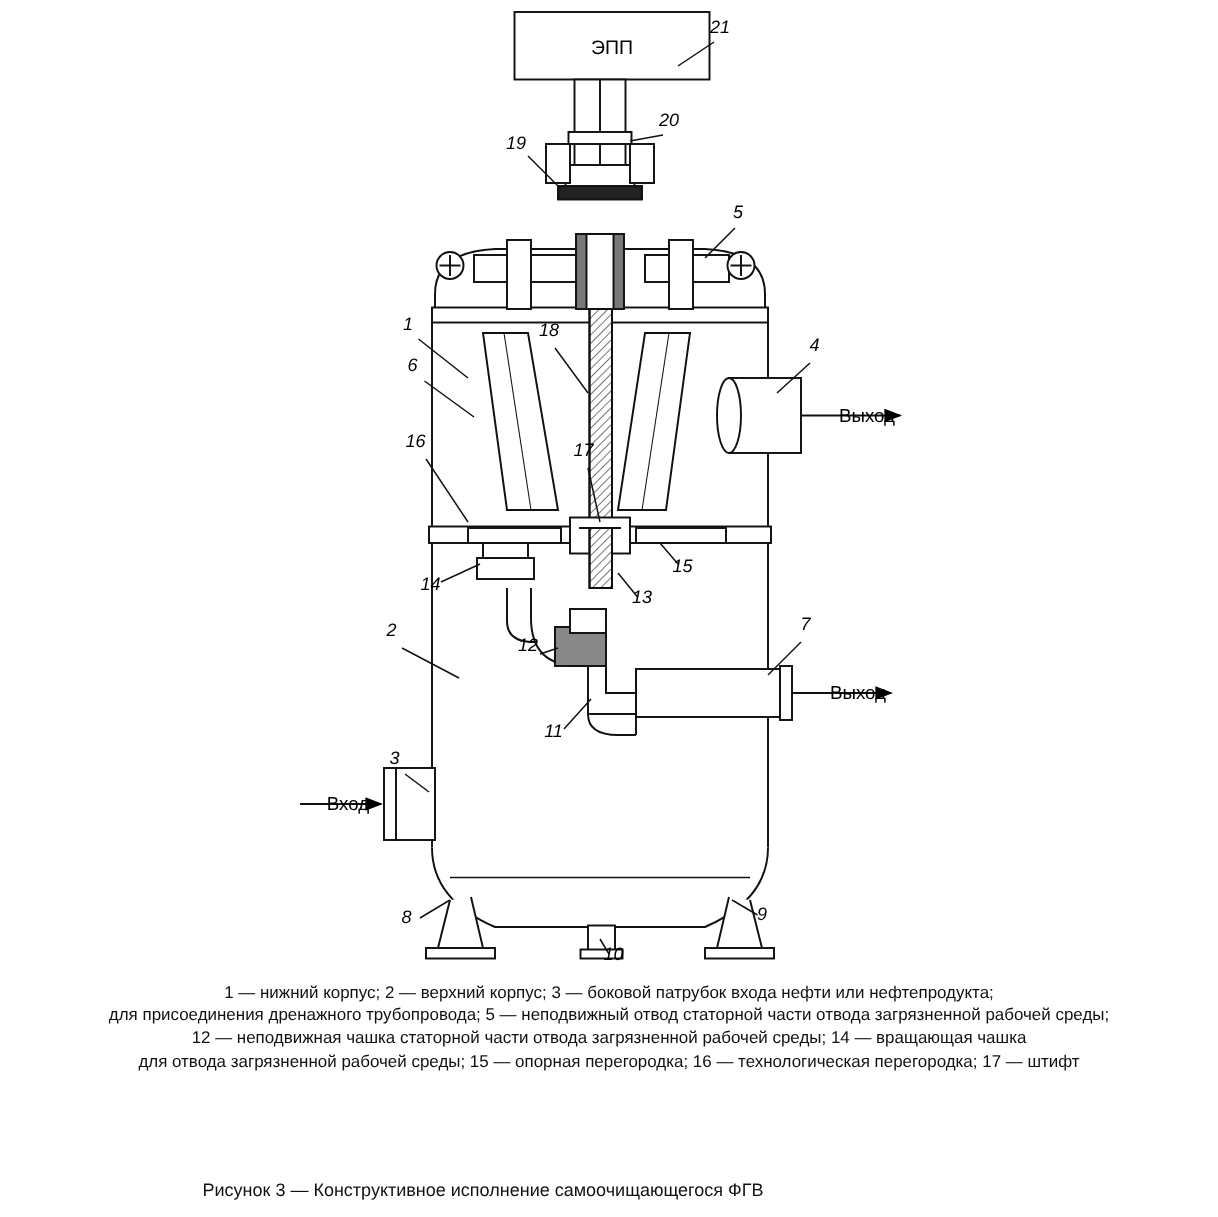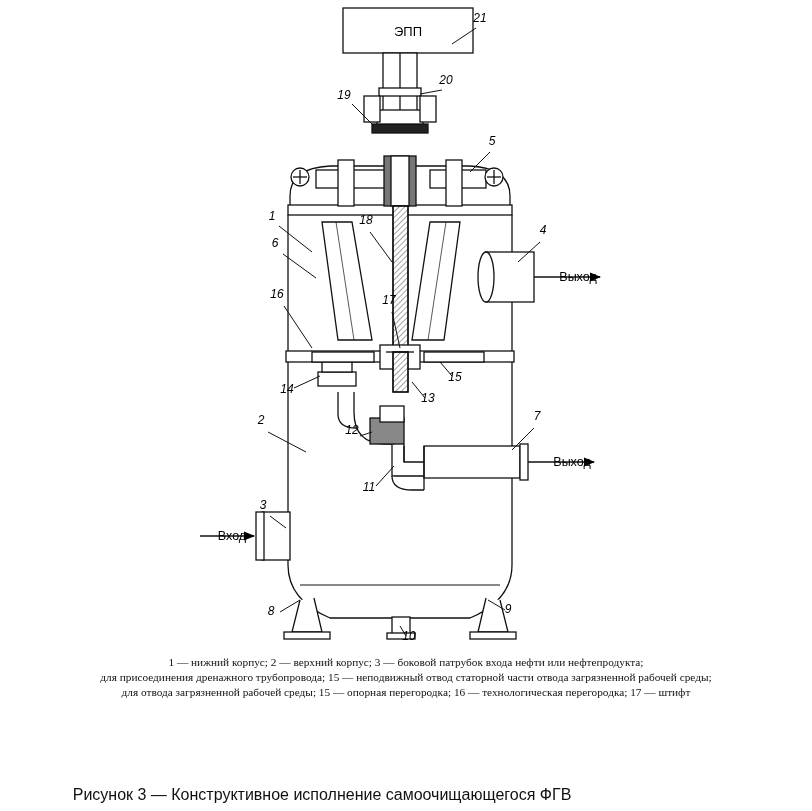--- a/index.html
+++ b/index.html
@@ -27,32 +27,31 @@
   }
   .legend {
     position: absolute;
     left: 0;
     top: 655px;
     width: 812px;
     text-align: center;
     font-size: 11.3px;
     line-height: 15.2px;
     color: #111;
-    font-family: Liberation Serif, serif;
   }
   .legend .line {
     white-space: nowrap;
   }
   .caption {
     position: absolute;
     left: 0;
     top: 786px;
     width: 644px;
     text-align: center;
-    font-size: 16px;
+    font-size: 12px;
     color: #111;
   }
   text {
     font-family: "Liberation Sans", sans-serif;
   }
   .lbl {
     font-size: 12px;
     font-style: italic;
     fill: #000;
   }
@@ -270,17 +269,18 @@
         <text x="344" y="99" class="lbl" text-anchor="middle">19</text>
         <text x="446" y="84" class="lbl" text-anchor="middle">20</text>
         <text x="480" y="22" class="lbl" text-anchor="middle">21</text>
       </g>
 
 </svg>
 </div>
 
 <div class="legend">
   <div class="line">1 — нижний корпус; 2 — верхний корпус; 3 — боковой патрубок входа нефти или нефтепродукта;</div>
-  <div class="line">для присоединения дренажного трубопровода; 15 — неподвижный отвод статорной части отвода загрязненной рабочей среды;</div>
+  <div class="line">для присоединения дренажного трубопровода; 5 — неподвижный отвод статорной части отвода загрязненной рабочей среды;</div>
+  <div class="line">12 — неподвижная чашка статорной части отвода загрязненной рабочей среды; 14 — вращающая чашка</div>
   <div class="line">для отвода загрязненной рабочей среды; 15 — опорная перегородка; 16 — технологическая перегородка; 17 — штифт</div>
 </div>
 
 <div class="caption">Рисунок 3 — Конструктивное исполнение самоочищающегося ФГВ</div>
 
 </body></html>

